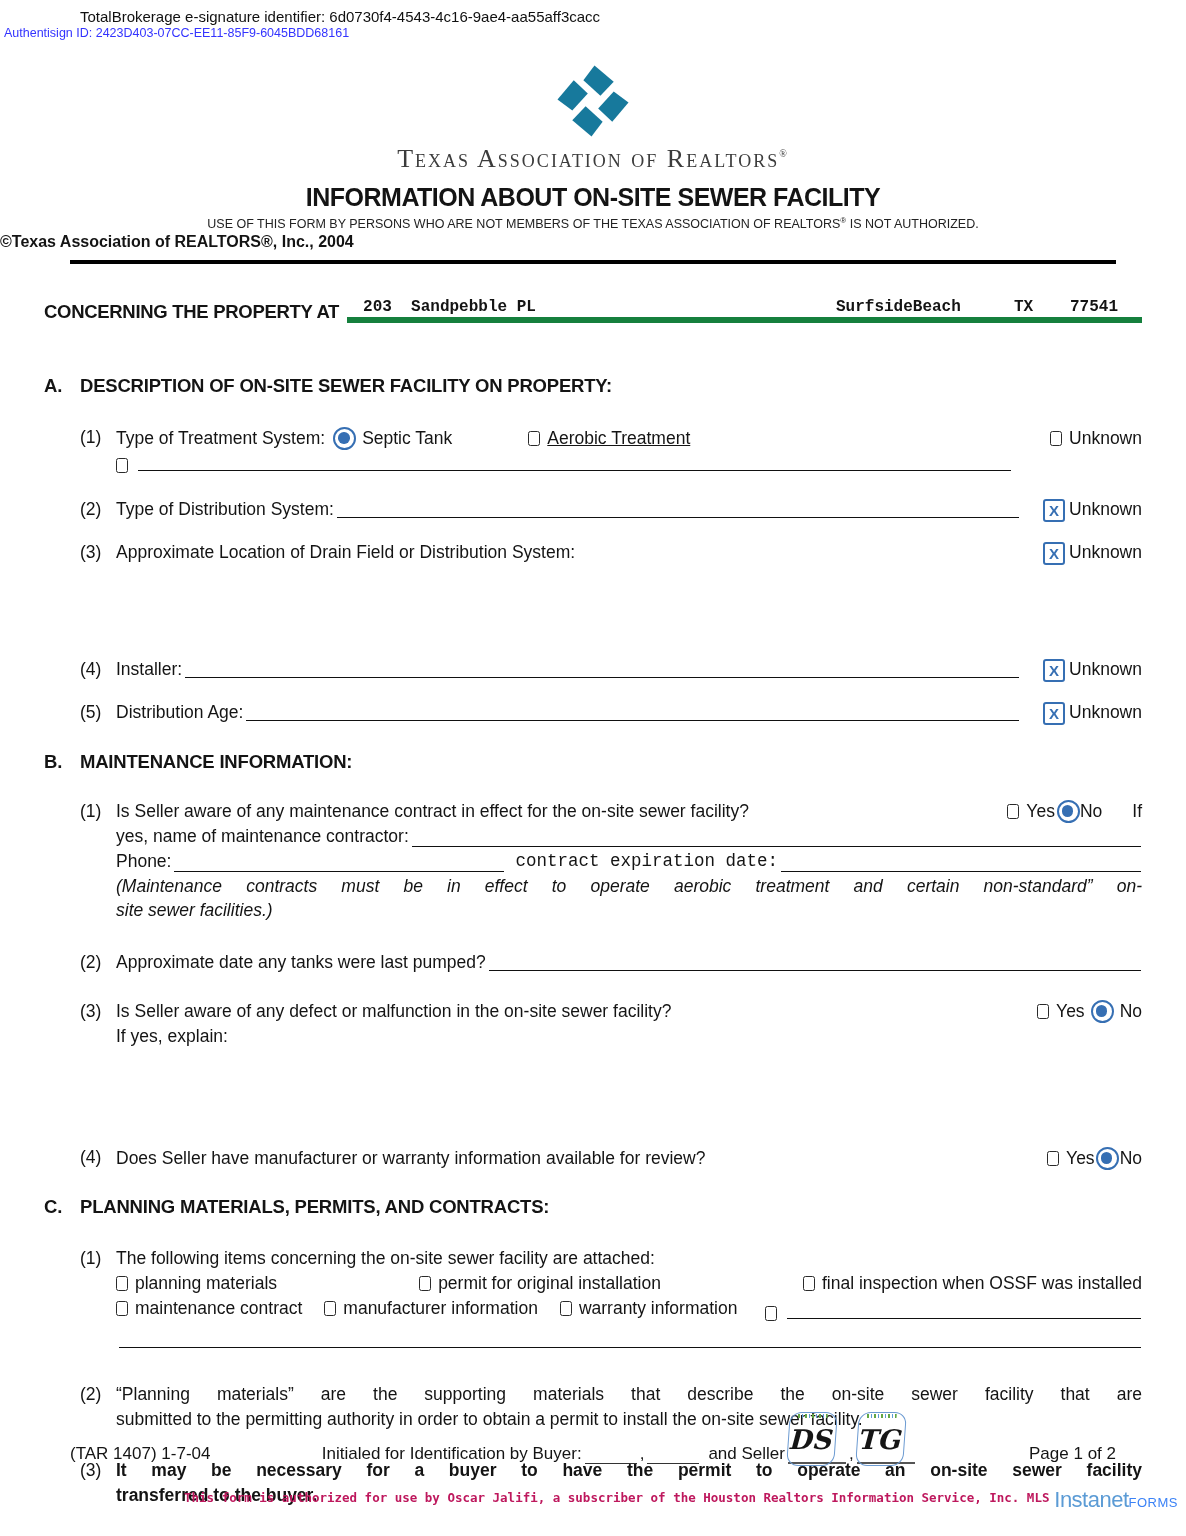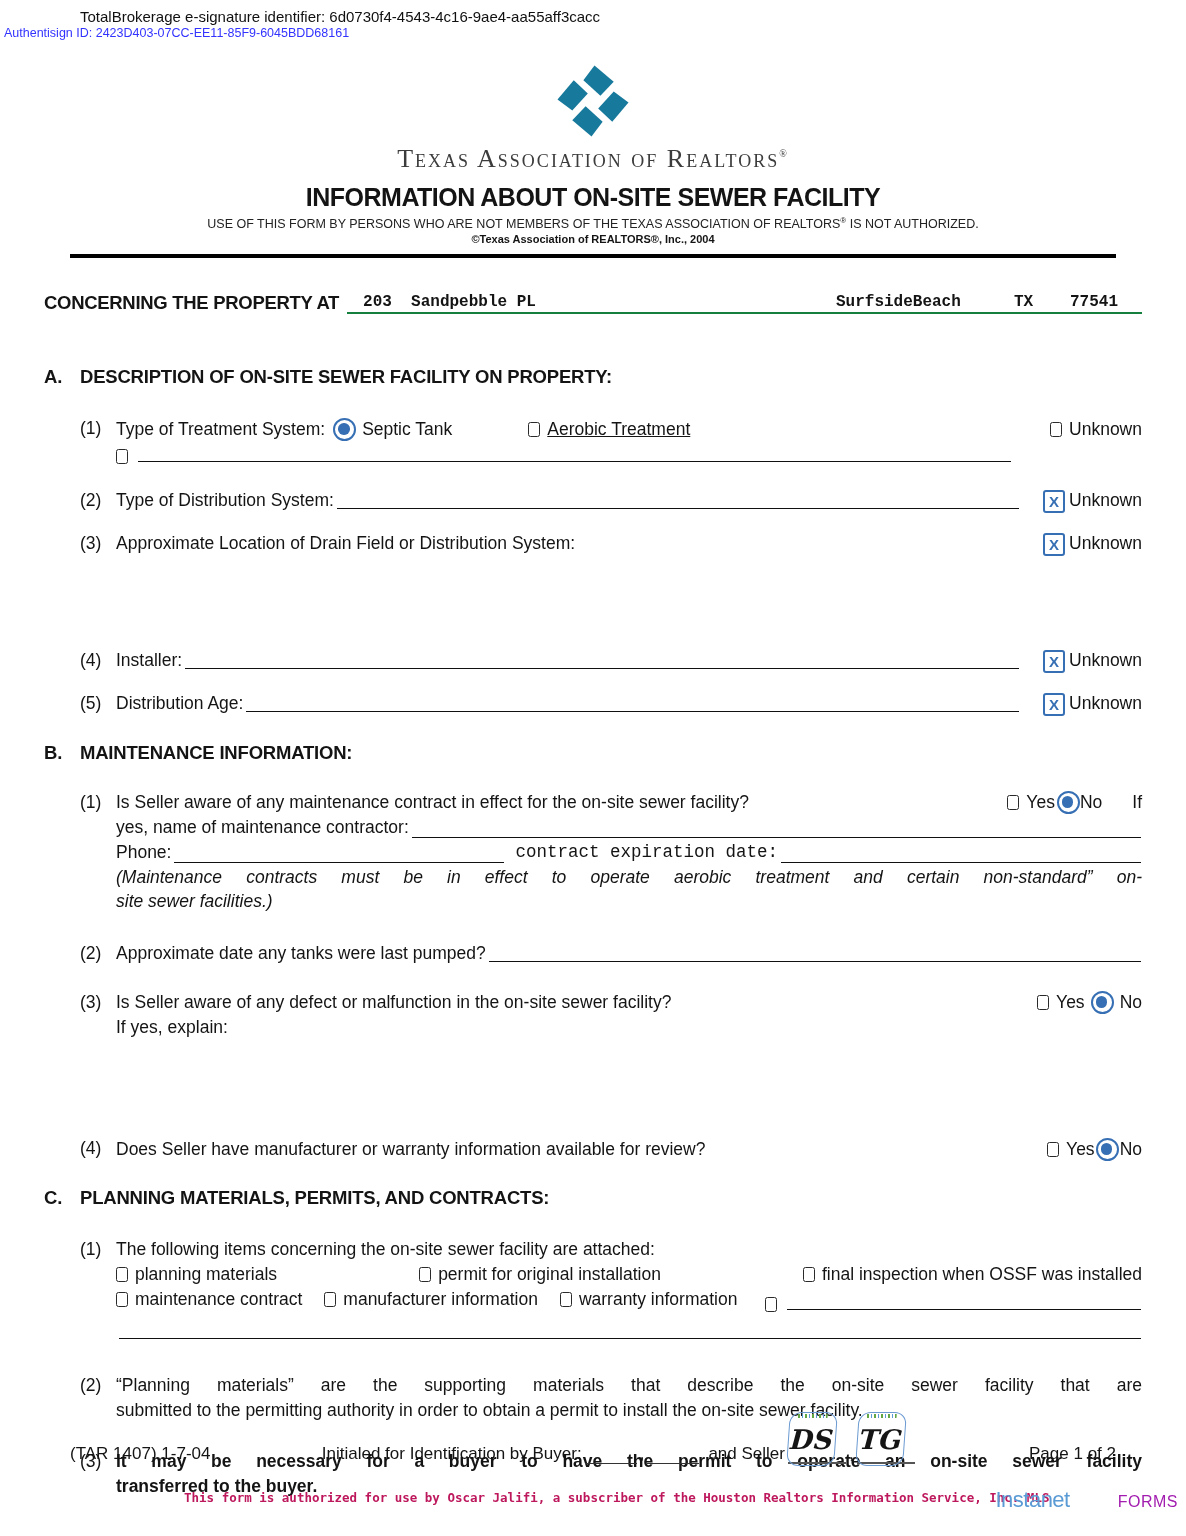--- a/index.html
+++ b/index.html
@@ -14,28 +14,28 @@
   
   .logo-wrap { text-align:center; margin-top:24px; }
   .wordmark {
     text-align:center; font-family:"Liberation Serif", serif;
     font-variant:small-caps; font-size:26px; letter-spacing:2px; color:#3c3c3c; margin-top:2px;
   }
   .wordmark sup { font-size:10px; }
   .form-title { text-align:center; font-size:25px; font-weight:bold; letter-spacing:-0.5px; margin-top:9px; }
   .form-sub { text-align:center; font-size:12.5px; margin-top:4px; color:#222; }
   .form-sub sup { font-size:8px; }
-  .form-copy { text-align:center; font-size:11px; font-weight:bold; margin-top:2px; }
+  .form-copy { text-align:left; font-size:16px; font-weight:bold; margin-top:2px; }
   .rule { margin:9px 70px 0 70px; border-top:4px solid #000; }
   
   .content { margin:0 44px; font-size:17.5px; }
   .mono { font-family:"Liberation Mono", monospace; font-weight:bold; font-size:16px; white-space:pre; }
   .prop-row { display:flex; align-items:flex-end; margin-top:34px; }
   .prop-label { font-size:18.5px; font-weight:bold; letter-spacing:-0.3px; white-space:nowrap; }
-  .prop-fields { flex:1; display:flex; align-items:center; border-bottom:2px solid #15803d; margin-left:8px; padding-bottom:1px; }
+  .prop-fields { flex:1; display:flex; align-items:center; border-bottom:6px solid #15803d; margin-left:8px; padding-bottom:1px; }
   .pf-street { flex:1; padding-left:16px; }
   .pf-city { width:178px; }
   .pf-state { width:56px; }
   .pf-zip { width:72px; }
   .sec-head { display:flex; font-size:18.5px; font-weight:bold; letter-spacing:-0.2px; }
   .sec-letter { width:36px; flex-shrink:0; }
   .item { display:flex; margin-left:36px; }
   .inum { width:36px; flex-shrink:0; }
   .icontent { flex:1; }
   .row { display:flex; align-items:flex-end; }
@@ -90,21 +90,21 @@
     background:repeating-linear-gradient(90deg,#62a744 0 2px,transparent 2px 4px,#5b9bd5 4px 5px,transparent 5px 7px);
   }
   .foot-center { flex:1; display:flex; align-items:flex-end; justify-content:center; white-space:nowrap; }
   .foot-page { white-space:nowrap; }
   .auth-line {
     position:absolute; top:1490px; left:184px;
     font-family:"DejaVu Sans Mono", monospace; font-weight:bold; font-size:12.5px; color:#be185d;
   }
   .instanet { position:absolute; top:1487px; right:8px; white-space:nowrap; }
   .inst-name { color:#5b9bd5; font-size:22px; letter-spacing:-0.5px; }
-  .inst-forms { color:#a21caf; font-size:16px; letter-spacing:0.5px;margin-left:48px; }
+  .inst-forms { color:#3b82f6; font-size:13px; letter-spacing:0.5px; }
   .spacer-aerobic { margin-left:76px; display:flex; align-items:center;text-decoration:underline; }
   .septic-wrap { display:flex; align-items:center; margin-left:8px; }
   .a1row2 { margin-top:7px; display:flex; align-items:flex-end; }
   .a1row2 .short-end { width:130px; flex:none; }
   .c-opt { display:flex; align-items:center; white-space:nowrap; }
 </style>
 </head>
 <body>
 
 <div class="esign1">TotalBrokerage e-signature identifier: 6d0730f4-4543-4c16-9ae4-aa55aff3cacc</div>

